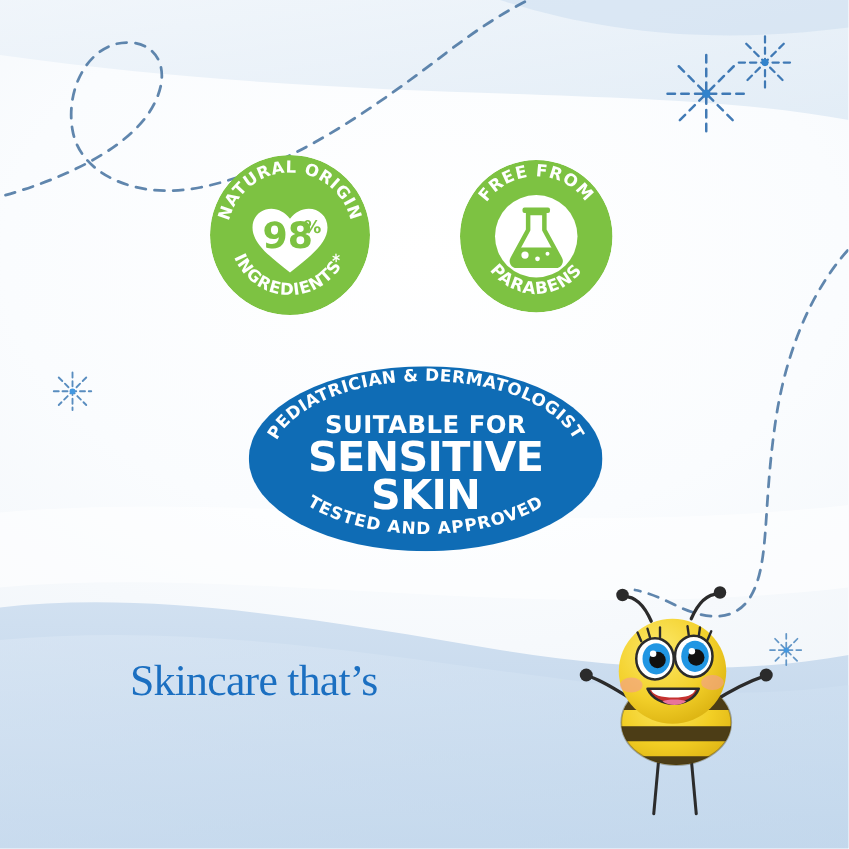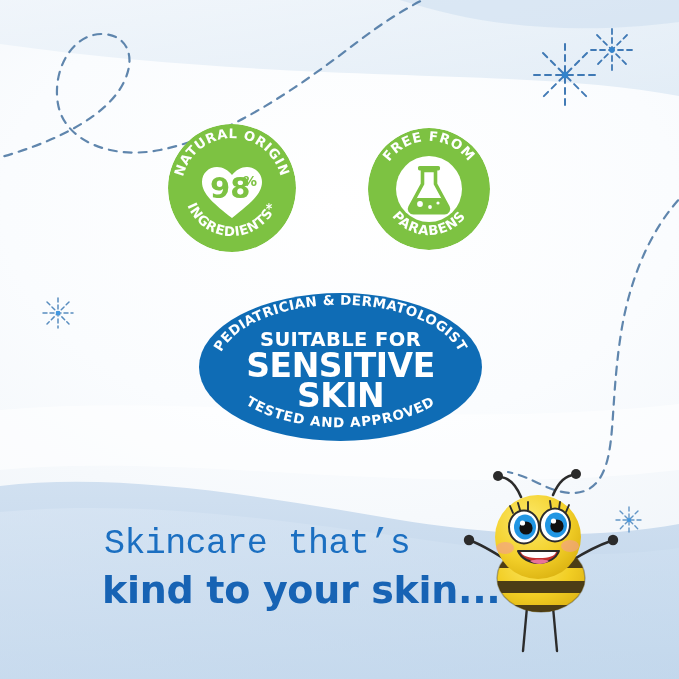--- a/index.html
+++ b/index.html
@@ -35,21 +35,21 @@
   .badge-sensitive { position: absolute; left: 199px; top: 293px; width: 283px; height: 148px; }
 
   
   .headline {
     position: absolute;
     left: 104px;
     top: 527px;
     width: 470px;
   }
   .headline-line1 {
-    font-family: Liberation Mono, monospace;
+    font-family: Liberation Serif, serif;
     font-size: 35px;
     letter-spacing: -0.6px;
     color: #1B6FC1;
     line-height: 1.0;
     white-space: nowrap;
   }
   .headline-line2 {
     font-family: "DejaVu Sans", sans-serif;
     font-weight: bold;
     font-size: 38px;
@@ -285,21 +285,20 @@
       <g>
         <path d="M63,96 C70,112 98,112 104,96 Z" fill="#C4312F" stroke="#2B2B2B" stroke-width="2" stroke-linejoin="round"></path>
         <path d="M66,97 L101,97 C100,101 94,103 84,103 C74,103 67,101 66,97 Z" fill="#ffffff"></path>
         <path d="M75,106 C80,110 89,110 94,106 C90,104 79,104 75,106 Z" fill="#E8749A"></path>
       </g>
     </g>
   </svg>
 
   <div class="headline">
     <div class="headline-line1">Skincare that’s</div>
-    <div class="headline-line2">kind to your skin...</div>
   </div>
 
 
   <div class="vis-hidden" aria-hidden="true">
     <span>NATURAL ORIGIN</span>
     
     
     
     
     

